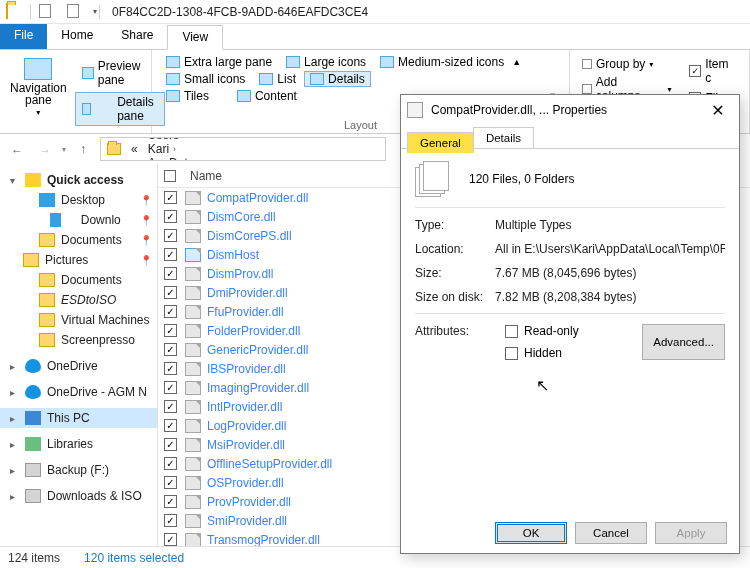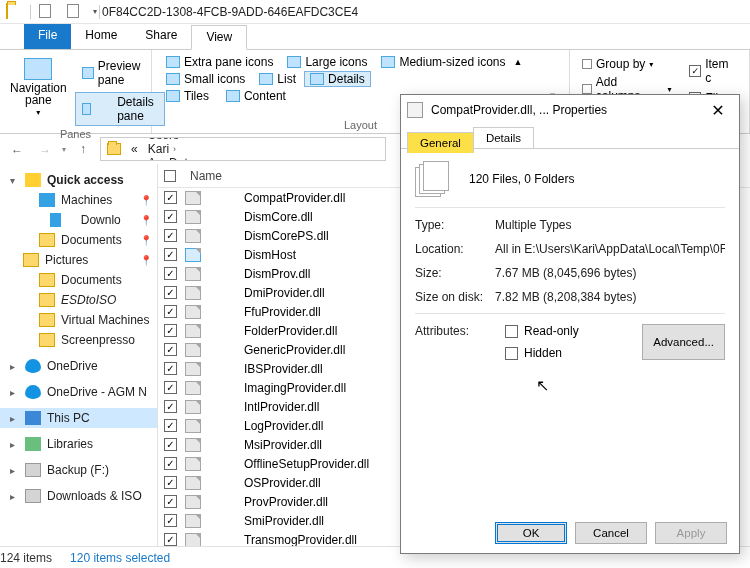--- a/index.html
+++ b/index.html
@@ -6,24 +6,24 @@
   body { width: 750px; height: 568px; background: #fff; overflow: hidden; position: relative; }
 
   
   .titlebar { height: 24px; background: #fff; display: flex; align-items: center; border-bottom: 1px solid #e5e5e5; }
   .ti-icon { width: 16px; height: 16px; margin: 0 6px; }
   .folder-ico { width:16px; height:16px; background:#ffd86b; border:1px solid #d9a400; position:relative; }
   .folder-ico::before { content:""; position:absolute; top:-3px; left:0; width:7px; height:3px; background:#ffd86b; border:1px solid #d9a400; border-bottom:none; }
   .ti-sep { width:1px; height:14px; background:#ccc; margin:0 2px; }
   .file-ico-sm { width:12px; height:14px; border:1px solid #888; background:#fff; display:inline-block; }
   .ti-drop { margin-left:4px; font-size:8px; color:#555; }
-  .ti-title { color:#222; }
-
-  
-  .menurow { height: 25px; background:#fff; display:flex;margin-left:24px; }
+  .ti-title { margin-left: 10px; color:#222; }
+
+  
+  .menurow { height: 25px; background:#fff; display:flex; }
   .menurow div { padding: 4px 14px 4px 14px; cursor:default; }
   .file-tab { background:#1979ca; color:#fff; }
   .view-tab { background:#fff; border:1px solid #ccc; border-bottom:1px solid #fff; position:relative; top:1px; }
 
   
   .ribbon { height: 85px; background:#fff; border-top:1px solid #ccc; border-bottom:1px solid #ccc; display:flex; }
   .rgroup { border-right:1px solid #ddd; padding:4px 8px 2px 8px; display:flex; flex-direction:column; }
   .rgroup-body { flex:1; display:flex; gap:6px; }
   .rgroup-label { text-align:center; color:#666; font-size:11px; padding-top:2px; }
   .nav-big { display:flex; flex-direction:column; align-items:center; gap:2px; font-size:11px; padding:4px 2px; cursor:default; }
@@ -64,24 +64,24 @@
   .files { flex:1; overflow:hidden; }
   .fhead { height:24px; border-bottom:1px solid #e5e5e5; display:flex; align-items:center; padding-left:6px; }
   .fhead .hchk { margin-right:10px; }
   .fhead .col { padding-left:4px; color:#444; }
   .flist { }
   .frow { display:flex; align-items:center; height:19px; padding-left:6px; }
   .frow .ck { width:13px; height:13px; border:1px solid #666; display:flex; align-items:center; justify-content:center; font-size:10px; margin-right:8px; }
   .frow .fico { width:16px; height:14px; margin-right:6px; background:#e7e7e7; border:1px solid #a6a6a6; position:relative; }
   .frow .fico::after { content:""; position:absolute; right:-1px; top:-1px; border:3px solid transparent; border-top-color:#a6a6a6; border-right-color:#a6a6a6; }
   .frow.exe .fico { background:#d7ecff; border-color:#4aa8e0; }
-  .frow .name { color:#000000;margin-left:37px; }
-
-  
-  .status { position:absolute; left:0; right:0; bottom:0; height:22px; border-top:1px solid #e1e1e1; display:flex; align-items:center; gap:18px; font-size:11.5px; color:#333; }
+  .frow .name { color:#3b82f6; }
+
+  
+  .status { position:absolute; left:0; right:0; bottom:0; height:22px; border-top:1px solid #e1e1e1; display:flex; align-items:center; padding-left:8px; gap:24px; font-size:11.5px; color:#333; }
 
   
   .props { position:absolute; left:400px; top:94px; width:340px; height:460px; background:#fff; border:1px solid #7a7a7a; box-shadow:4px 4px 14px rgba(0,0,0,.2); display:flex; flex-direction:column; z-index:100; }
   .p-title { height:30px; display:flex; align-items:center; padding:0 6px; }
   .p-title-ico { width:16px; height:16px; border:1px solid #999; background:#f3f3f3; margin-right:8px; }
   .p-title-txt { flex:1; }
   .p-close { width:30px; height:22px; display:flex; align-items:center; justify-content:center; font-size:16px; }
   .p-tabs { height:24px; display:flex; align-items:flex-end; padding-left:6px; border-bottom:1px solid #ccc; }
   .p-tab { padding:4px 12px; border:1px solid #ccc; border-bottom:none; background:#fff; margin-right:-1px; font-size:11.5px; }
   .p-tab.sel { position:relative; top:5px; background:#fde047; }
@@ -141,29 +141,28 @@
         <div class="pane-btn">
           <span class="sw" style="width:14px;height:12px;background:#bfe3ff;border:1px solid #4aa8e0;display:inline-block;"></span>
           <span>Preview pane</span>
         </div>
         <div class="pane-btn sel">
           <span class="sw" style="width:14px;height:12px;background:#bfe3ff;border:1px solid #4aa8e0;display:inline-block;"></span>
           <span>Details pane</span>
         </div>
       </div>
     </div>
-    <div class="rgroup-label">Panes</div>
   </div>
 
   <div class="rgroup" style="flex:1">
     <div class="rgroup-body" style="flex-direction:column; gap:1px;">
       <div style="display:flex; gap:2px;">
         <div class="layout-row">
             <span class="sw"></span>
-            <span>Extra pane icons</span>
+            <span>Extra large pane</span>
           </div>
         <div class="layout-row">
             <span class="sw"></span>
             <span>Large icons</span>
           </div>
         <div class="layout-row">
             <span class="sw"></span>
             <span>Medium-sized icons</span>
           </div>
         <span style="font-size:9px; align-self:center;">▲</span>
@@ -175,21 +174,21 @@
           </div>
         <div class="layout-row">
             <span class="sw"></span>
             <span>List</span>
           </div>
         <div class="layout-row sel">
             <span class="sw"></span>
             <span>Details</span>
           </div>
       </div>
-      <div style="display:flex; gap:5px;">
+      <div style="display:flex; gap:16px;">
         <div class="layout-row">
             <span class="sw"></span>
             <span>Tiles</span>
           </div>
         <div class="layout-row">
             <span class="sw"></span>
             <span>Content</span>
           </div>
         <span style="font-size:9px; align-self:center; margin-left:auto; margin-right:4px;">▼</span>
       </div>
@@ -251,21 +250,21 @@
 <div class="main">
   <div class="side" id="side">
       <div class="sitem">
         <span class="exp">▾</span>
         <span class="ico ico-star"></span>
         <span style="font-weight:600;white-space:nowrap;overflow:hidden;">Quick access</span>
       </div>
       <div class="sitem" style="padding-left: 24px;">
         <span class="exp"></span>
         <span class="ico ico-desk"></span>
-        <span style="white-space:nowrap;overflow:hidden;">Machines</span>
+        <span style="white-space:nowrap;overflow:hidden;">Desktop</span>
         <span style="margin-left:auto;color:#666;font-size:10px;">📍</span>
       </div>
       <div class="sitem" style="padding-left: 24px; gap: 20px;">
         <span class="exp"></span>
         <span class="ico ico-down"></span>
         <span style="white-space:nowrap;overflow:hidden;">Downloads</span>
         <span style="margin-left:auto;color:#666;font-size:10px;">📍</span>
       </div>
       <div class="sitem" style="padding-left: 24px;">
         <span class="exp"></span>

